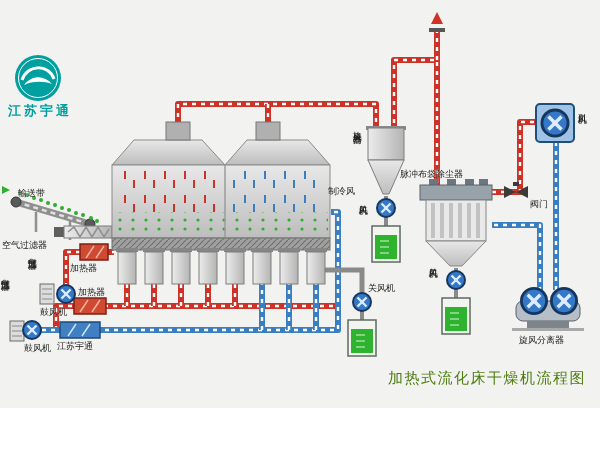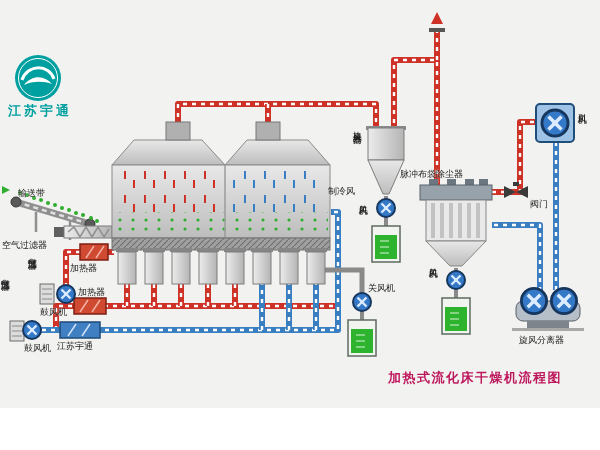--- a/index.html
+++ b/index.html
@@ -6,21 +6,21 @@
     --hot-pipe:#ce3226; --cold-pipe:#3a7ec2; --material-green:#2fae2f;
     --tank-green:#2db32d; --fan-blue:#3478c8; --logo-teal:#00a0a0; --page-bg:#f2f2f0;
   }
   html,body{margin:0;padding:0;}
   .stage{position:relative;width:600px;height:408px;background:var(--page-bg);
          font-family:"Liberation Sans",sans-serif;overflow:hidden;}
   .diagram{position:absolute;left:0;top:0;}
   .lbl{position:absolute;font-size:9px;color:#1c1c1c;white-space:nowrap;line-height:1.15;
        text-shadow:0 0 2px rgba(242,242,240,.9);}
   .vlbl{writing-mode:vertical-rl;text-orientation:upright;letter-spacing:1px;}
-  .title{position:absolute;font-size:13px;font-weight:bold;color:#be185d;letter-spacing:1.5px;}
+  .title{position:absolute;font-size:15px;font-weight:normal;color:#4d7c0f;letter-spacing:1.5px;}
   .logo{position:absolute;left:14px;top:54px;}
   .logo-text{position:absolute;left:8px;top:102px;font-size:13px;font-weight:bold;
              letter-spacing:3px;color:var(--logo-teal);}
   
   .po{fill:none;stroke-width:6;stroke-linejoin:round;}
   .hot{stroke:var(--hot-pipe);} .cold{stroke:var(--cold-pipe);}
   .pi{fill:none;stroke-width:2.4;stroke:#fff;stroke-dasharray:4 5;stroke-linejoin:round;}
   .pg{fill:none;stroke-width:5;stroke:#8a8a8a;} .pg2{fill:none;stroke-width:4;stroke:#8a8a8a;}
   
   .fanbody{fill:var(--fan-blue);stroke:#16365e;stroke-width:2;}

